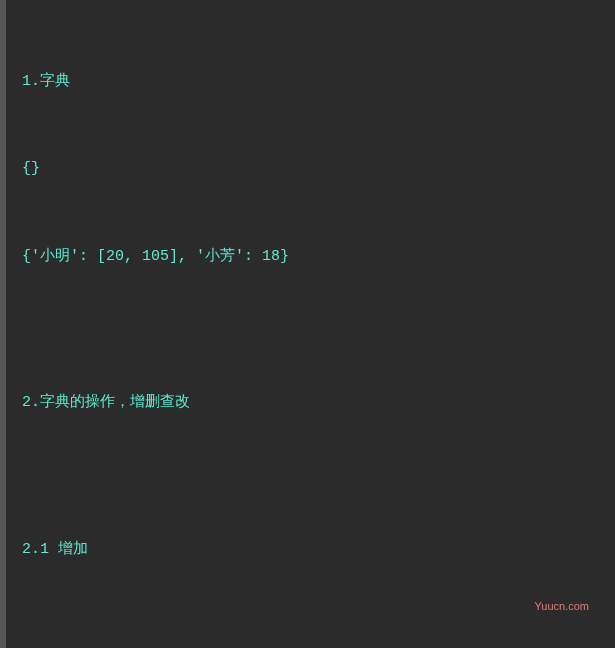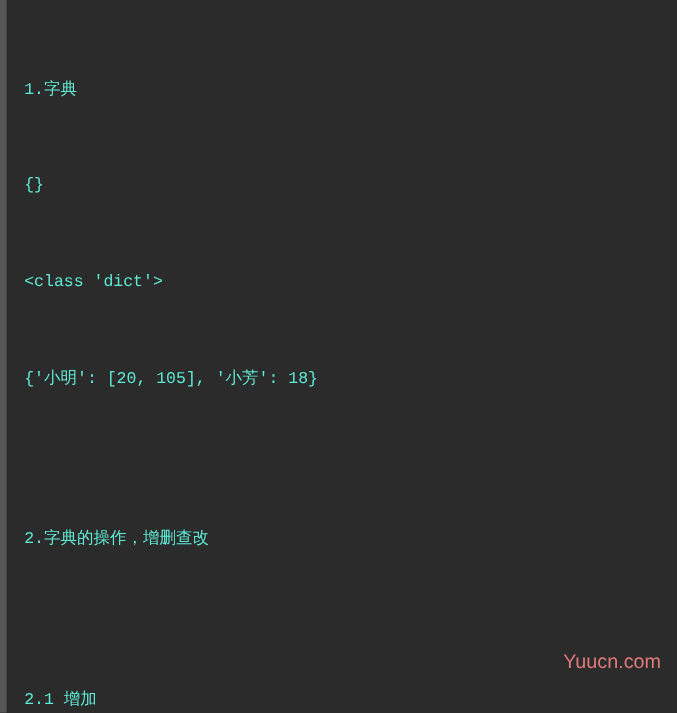--- a/index.html
+++ b/index.html
@@ -30,37 +30,36 @@
       padding-left: 14px;
       line-height: 1.95;
       white-space: pre;
     }
     .line {
       display: block;
       color: #5eead4;
     }
     .watermark {
       position: absolute;
-      right: 14px;
+      right: 26px;
       bottom: 36px;
       color: #ff8888;
       font-family: Arial, sans-serif;
-      font-size: 18px;
+      font-size: 11px;
       opacity: 0.85;
     }
   </style>
 </head>
 <body>
 
 <div class="gutter"></div>
 
 <div class="content">
   <span class="line">1.字典</span>
   <span class="line">{}</span>
-  <span class="line">&lt;class 'dict'&gt;</span>
   <span class="line">{'小明': [20, 105], '小芳': 18}</span>
   <span class="line"></span>
   <span class="line">2.字典的操作，增删查改</span>
   <span class="line"></span>
   <span class="line">2.1 增加</span>
   
   <span class="line"></span>
   
   
   <span class="line"></span>

